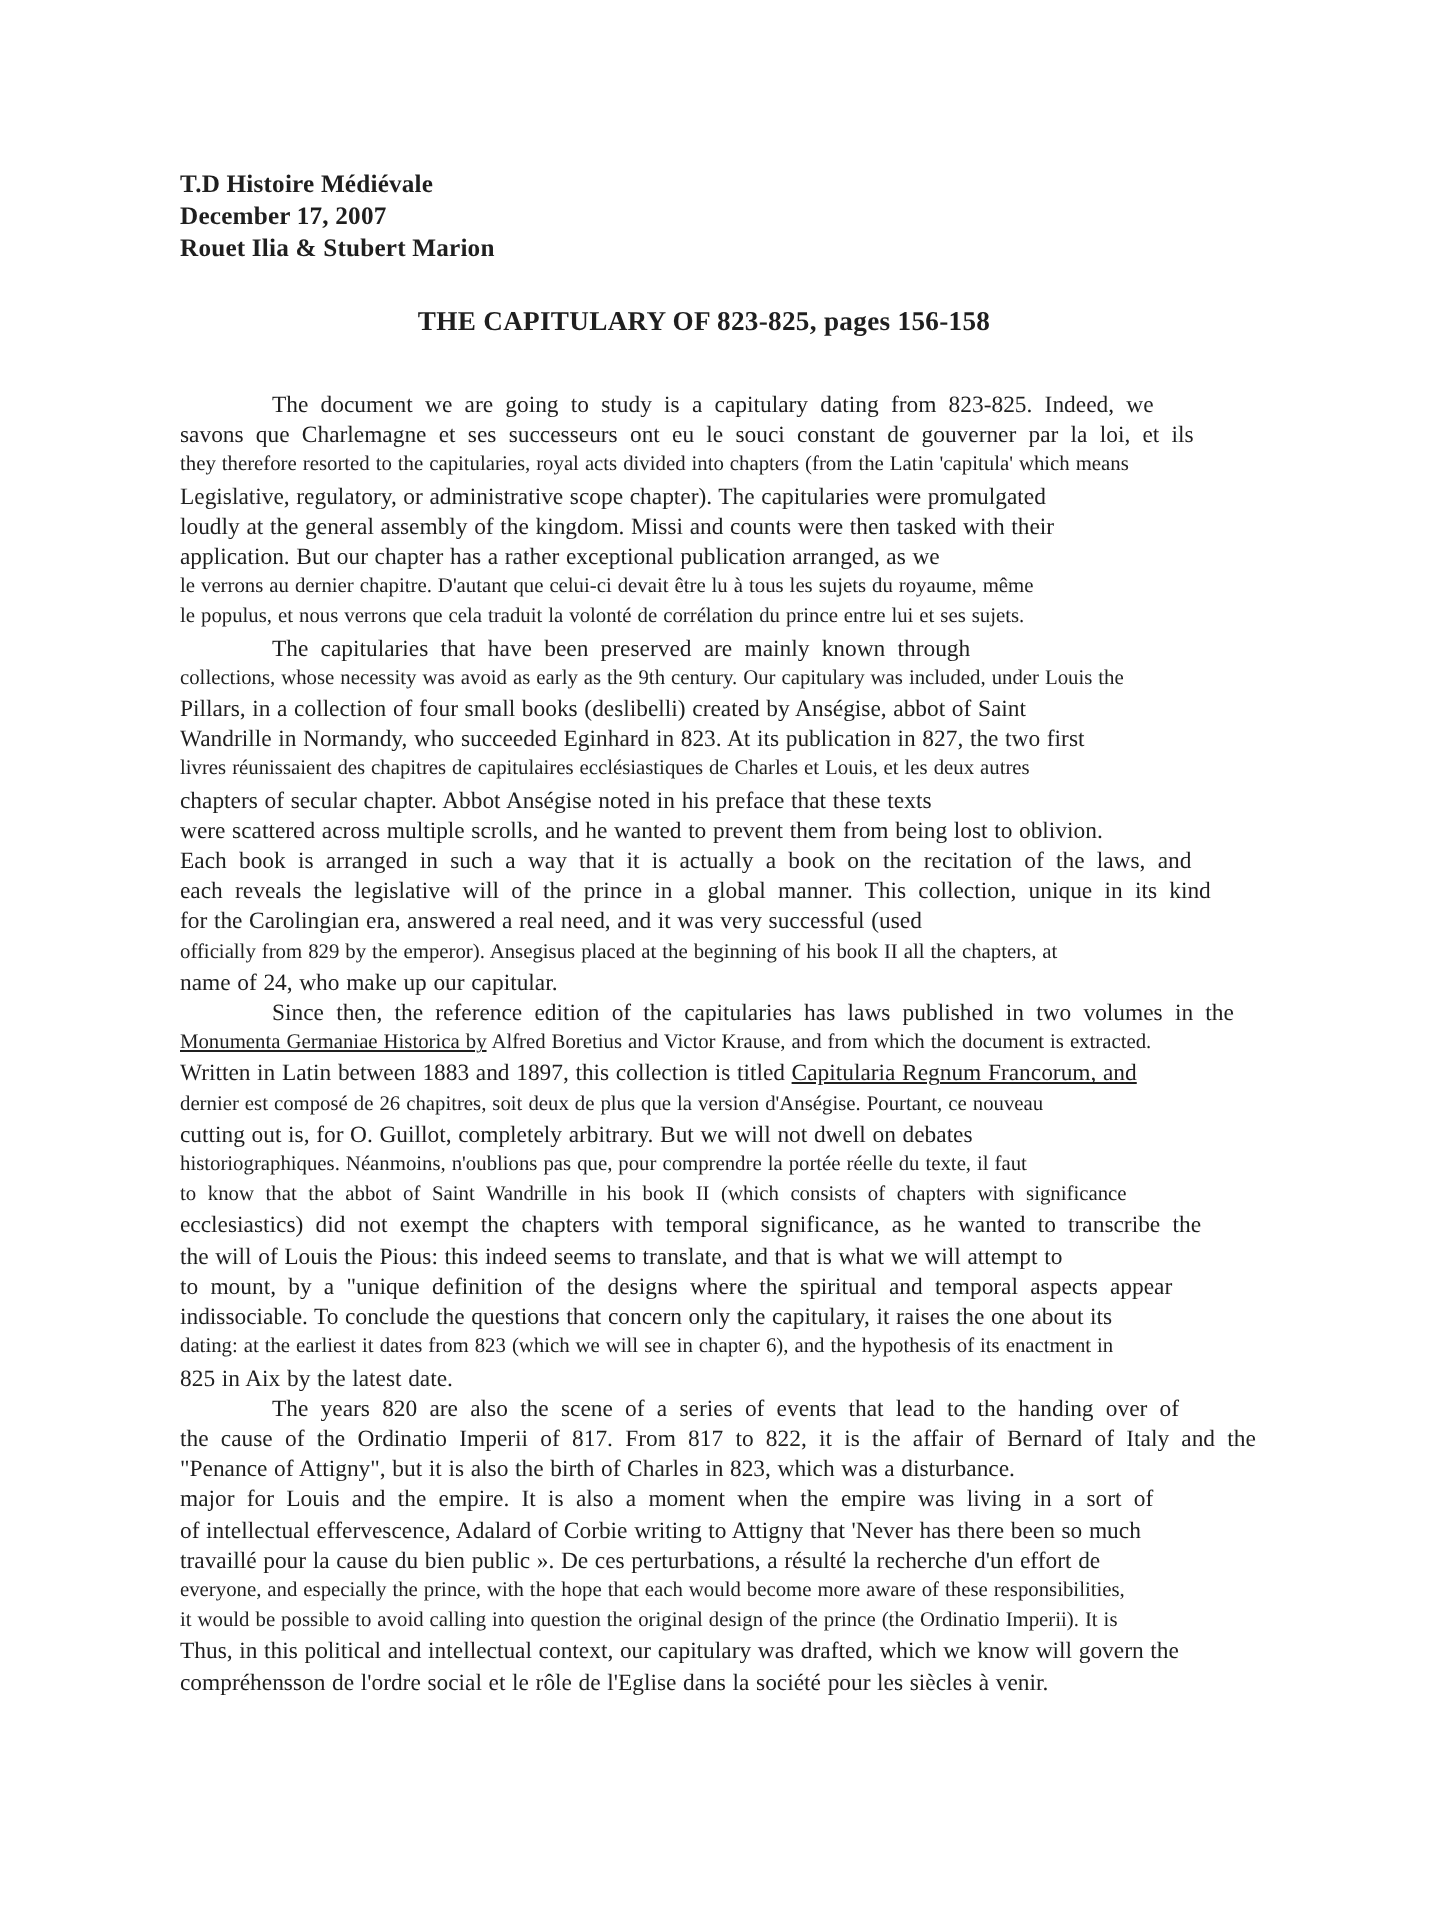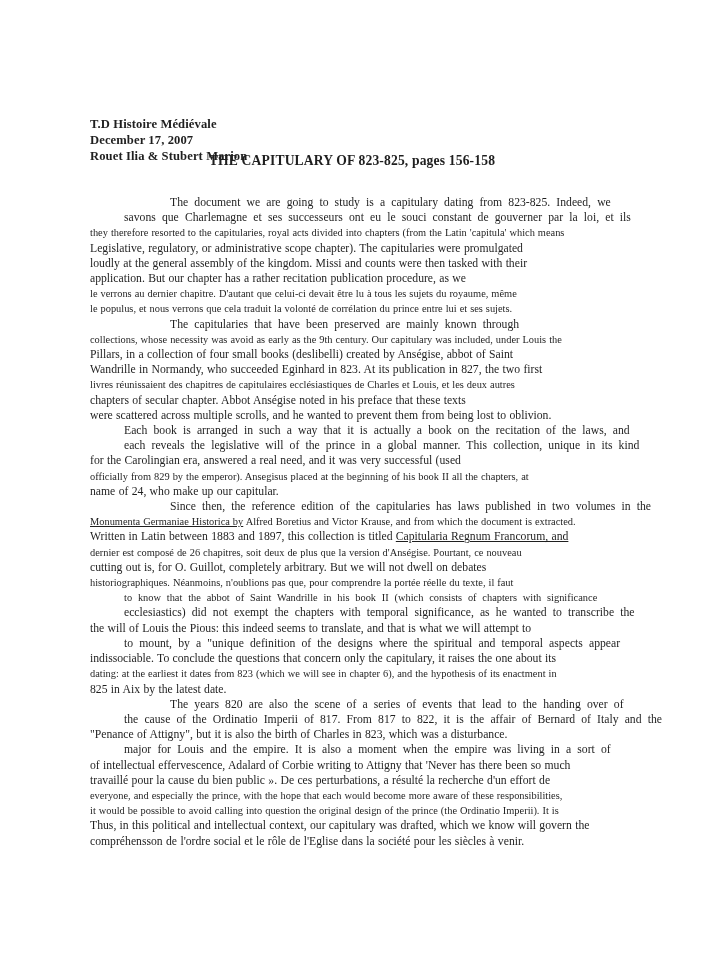--- a/index.html
+++ b/index.html
@@ -15,21 +15,20 @@
     margin: 0 auto;
     background: #ffffff;
     box-shadow: 0 0 4px rgba(0,0,0,0.08);
     overflow: hidden;
     color: #1f1f1f;
   }
   .header {
     position: absolute;
     left: 90px;
     top: 84px;
-    margin-top: 32px;
   }
   .hline {
     font-weight: bold;
     font-size: 12.6px;
     line-height: 16px;
     letter-spacing: 0.1px;
     white-space: nowrap;
   }
   .title {
     position: absolute;
@@ -48,21 +47,21 @@
     top: 195px;
     width: 545px;
   }
   .line {
     font-size: 11.7px;
     line-height: 15.2px;
     white-space: nowrap;
     word-spacing: 0.4px;
   }
   .line.small { font-size: 10.4px; }
-  .line.just  { word-spacing: 3.2px; margin-left: 34px; }
+  .line.just  { word-spacing: 3.2px; }
   .line.ind   { padding-left: 46px; }
   .line .u    { text-decoration: underline; }
 </style>
 </head>
 <body>
 
 <div class="page">
   <div class="header">
     <div class="hline">T.D Histoire Médiévale</div>
     <div class="hline">December 17, 2007</div>
@@ -70,21 +69,21 @@
   </div>
 
   <h1 class="title">THE CAPITULARY OF 823-825, pages 156-158</h1>
 
   <div class="body" id="body-lines">
       <div class="line ind just"><span>The document we are going to study is a capitulary dating from 823-825. Indeed, we</span></div>
       <div class="line just"><span>savons que Charlemagne et ses successeurs ont eu le souci constant de gouverner par la loi, et ils</span></div>
       <div class="line small"><span>they therefore resorted to the capitularies, royal acts divided into chapters (from the Latin 'capitula' which means</span></div>
       <div class="line"><span>Legislative, regulatory, or administrative scope chapter). The capitularies were promulgated</span></div>
       <div class="line"><span>loudly at the general assembly of the kingdom. Missi and counts were then tasked with their</span></div>
-      <div class="line"><span>application. But our chapter has a rather recitation publication procedure, as we</span></div>
+      <div class="line"><span>application. But our chapter has a rather exceptional publication arranged, as we</span></div>
       <div class="line small"><span>le verrons au dernier chapitre. D'autant que celui-ci devait être lu à tous les sujets du royaume, même</span></div>
       <div class="line small"><span>le populus, et nous verrons que cela traduit la volonté de corrélation du prince entre lui et ses sujets.</span></div>
       <div class="line ind just"><span>The capitularies that have been preserved are mainly known through</span></div>
       <div class="line small"><span>collections, whose necessity was avoid as early as the 9th century. Our capitulary was included, under Louis the</span></div>
       <div class="line"><span>Pillars, in a collection of four small books (deslibelli) created by Anségise, abbot of Saint</span></div>
       <div class="line"><span>Wandrille in Normandy, who succeeded Eginhard in 823. At its publication in 827, the two first</span></div>
       <div class="line small"><span>livres réunissaient des chapitres de capitulaires ecclésiastiques de Charles et Louis, et les deux autres</span></div>
       <div class="line"><span>chapters of secular chapter. Abbot Anségise noted in his preface that these texts</span></div>
       <div class="line"><span>were scattered across multiple scrolls, and he wanted to prevent them from being lost to oblivion.</span></div>
       <div class="line just"><span>Each book is arranged in such a way that it is actually a book on the recitation of the laws, and</span></div>

